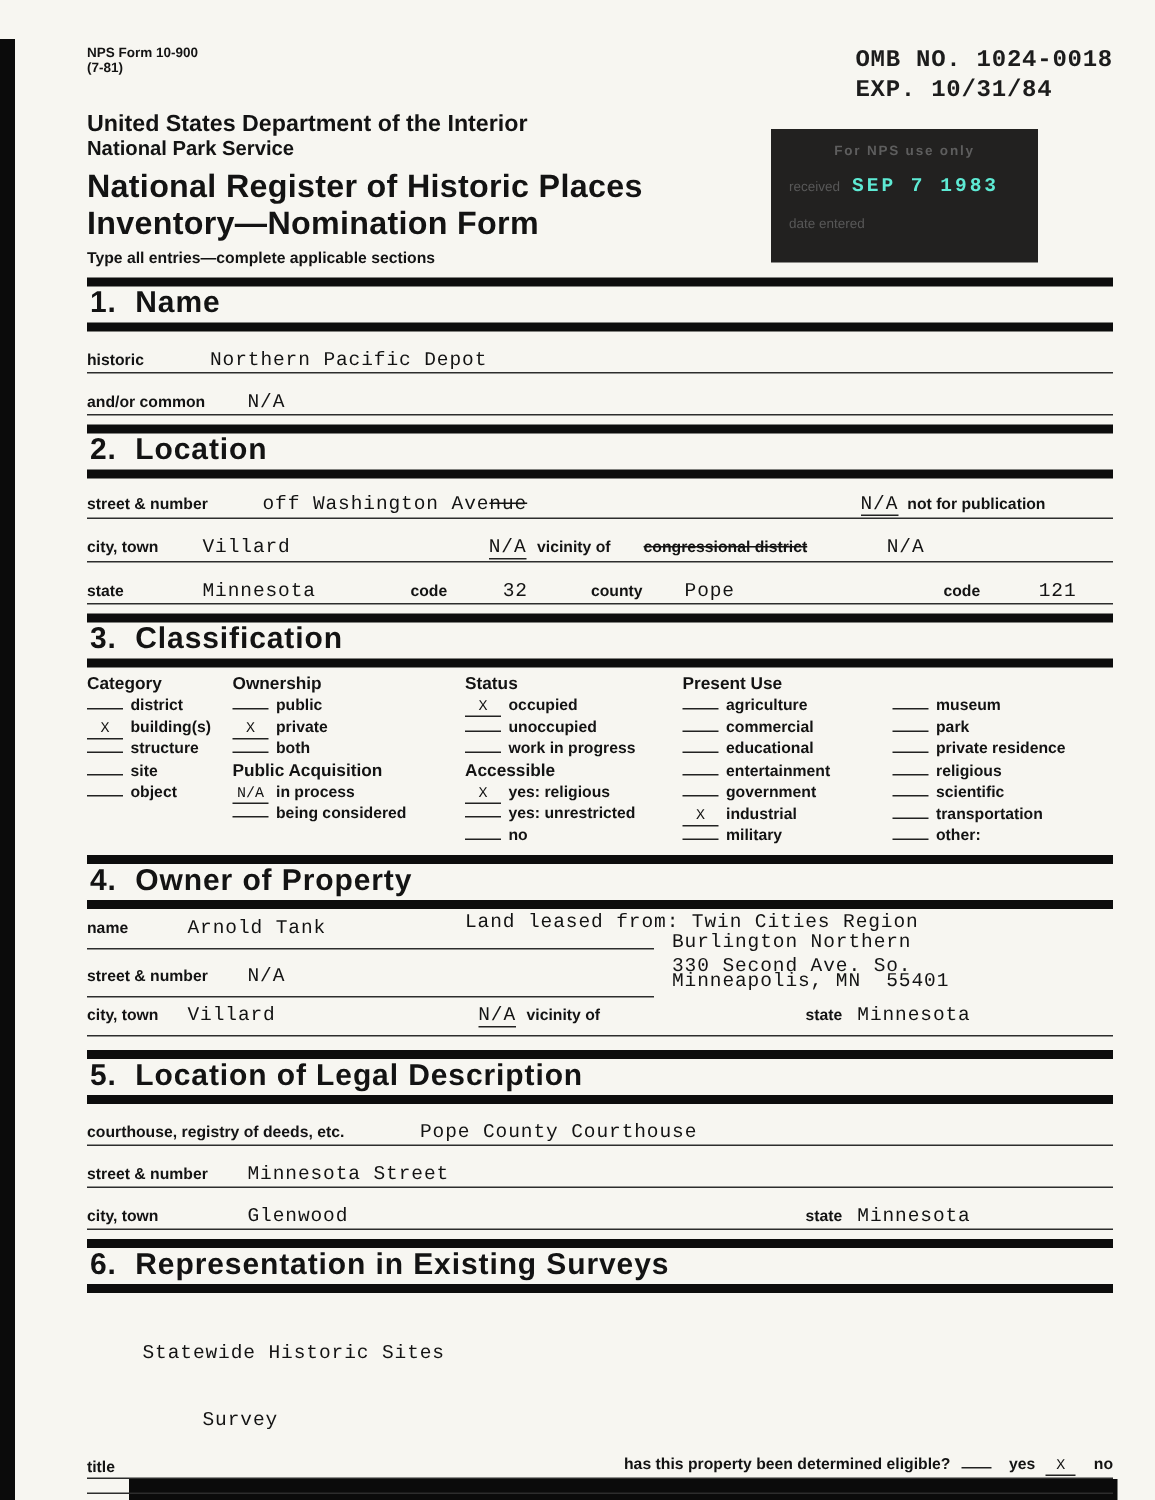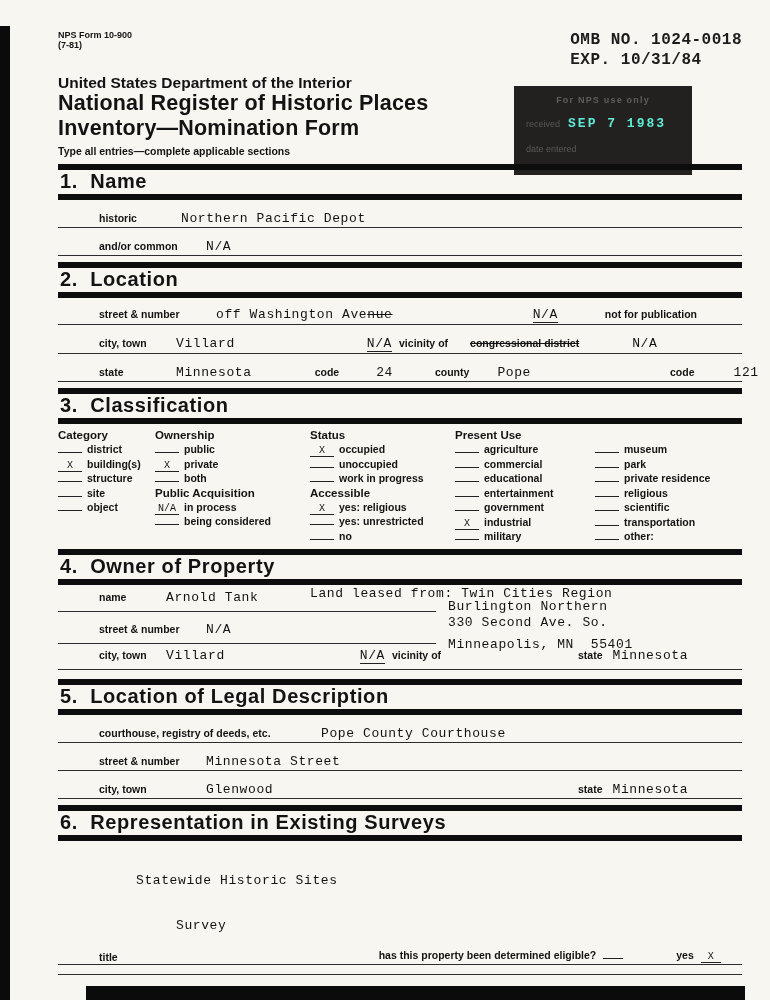--- a/index.html
+++ b/index.html
@@ -27,21 +27,21 @@
   .instr .it { font-style:italic; }
 
   .sec { margin-top:6px; }
   .sec .bar { height:6px; background:#0d0d0d; }
   .sec-title { font-size:20px; font-weight:bold; letter-spacing:0.6px; padding:1px 0 2px 2px;
                white-space:pre; line-height:21px; }
 
   .row { display:flex; align-items:baseline; border-bottom:1.5px solid #2d2d2d; padding-top:11px; padding-bottom:1px; }
   .row.pt8 { padding-top:8px; }
   .row.pt9 { padding-top:9px; }
-  .lbl { font-size:10.5px; font-weight:bold; white-space:nowrap; flex-shrink:0;margin-left:41px; }
+  .lbl { font-size:10.5px; font-weight:bold; white-space:nowrap; flex-shrink:0; }
   .val { font-family:"Liberation Mono", monospace; font-size:13px; letter-spacing:0.6px; white-space:pre; }
   .und { border-bottom:1px solid #222; }
   .strike { text-decoration:line-through; }
   .nfp { margin-left:auto; margin-right:45px; display:flex; gap:6px; align-items:baseline; }
   .trail { margin-left:auto; width:205px; display:flex; gap:10px; align-items:baseline; }
 
   .grid { display:flex; padding-top:5px; }
   .col-h { font-size:11.5px; font-weight:bold; height:14px; }
   .chk { display:flex; align-items:baseline; height:14.5px; }
   .blank { width:24px; border-bottom:1.2px solid #222; text-align:center; font-family:"Liberation Mono", monospace;
@@ -81,20 +81,21 @@
         <div>NPS Form 10-900</div>
         <div>(7-81)</div>
       </div>
       <div class="omb">
         <div>OMB NO. 1024-0018</div>
         <div>EXP. 10/31/84</div>
       </div>
     </div>
 
     <div class="dept">United States Department of the Interior</div>
+    <div class="agency">National Park Service</div>
     <div class="big-title">
       <div>National Register of Historic Places</div>
       <div>Inventory—Nomination Form</div>
     </div>
     <div class="instr">Type all entries—complete applicable sections</div>
 
     <div class="sec">
       <div class="bar"></div>
       <div class="sec-title">1.  Name</div>
       <div class="bar"></div>
@@ -127,21 +128,21 @@
       <span class="val">Villard</span>
       <span class="val und" style="margin-left:132px">N/A</span>
       <span class="lbl" style="margin-left:7px">vicinity of</span>
       <span class="lbl strike" style="margin-left:22px">congressional district</span>
       <span class="val" style="margin-left:53px">N/A</span>
     </div>
     <div class="row">
       <span class="lbl" style="width:77px">state</span>
       <span class="val">Minnesota</span>
       <span class="lbl" style="margin-left:63px">code</span>
-      <span class="val" style="margin-left:37px">24</span>
+      <span class="val" style="margin-left:37px">32</span>
       <span class="lbl" style="margin-left:42px">county</span>
       <span class="val" style="margin-left:28px">Pope</span>
       <span class="lbl" style="margin-left:139px">code</span>
       <span class="val" style="margin-left:39px">121</span>
     </div>
 
     <div class="sec">
       <div class="bar"></div>
       <div class="sec-title">3.  Classification</div>
       <div class="bar"></div>
@@ -288,21 +289,21 @@
 
     <div class="sec" style="margin-top:4px">
       <div class="bar"></div>
       <div class="sec-title">4.  Owner of Property</div>
       <div class="bar"></div>
     </div>
     <div class="owner-block">
       <span class="o-abs" style="left:252px; top:1px">Land leased from: Twin Cities Region</span>
       <span class="o-abs" style="left:390px; top:14px">Burlington Northern</span>
       <span class="o-abs" style="left:390px; top:30px">330 Second Ave. So.</span>
-      <span class="o-abs" style="left:390px; top:52px">Minneapolis, MN  55401</span>
+      <span class="o-abs" style="left:390px; top:40px">Minneapolis, MN  55401</span>
       <div class="o-row" style="left:0; top:5px; width:378px">
         <span class="lbl" style="width:67px">name</span>
         <span class="val">Arnold Tank</span>
       </div>
       <div class="o-row" style="left:0; top:37px; width:378px">
         <span class="lbl" style="width:107px">street &amp; number</span>
         <span class="val">N/A</span>
       </div>
       <div class="o-row" style="left:0; top:63px; right:0">
         <span class="lbl" style="width:67px">city, town</span>

